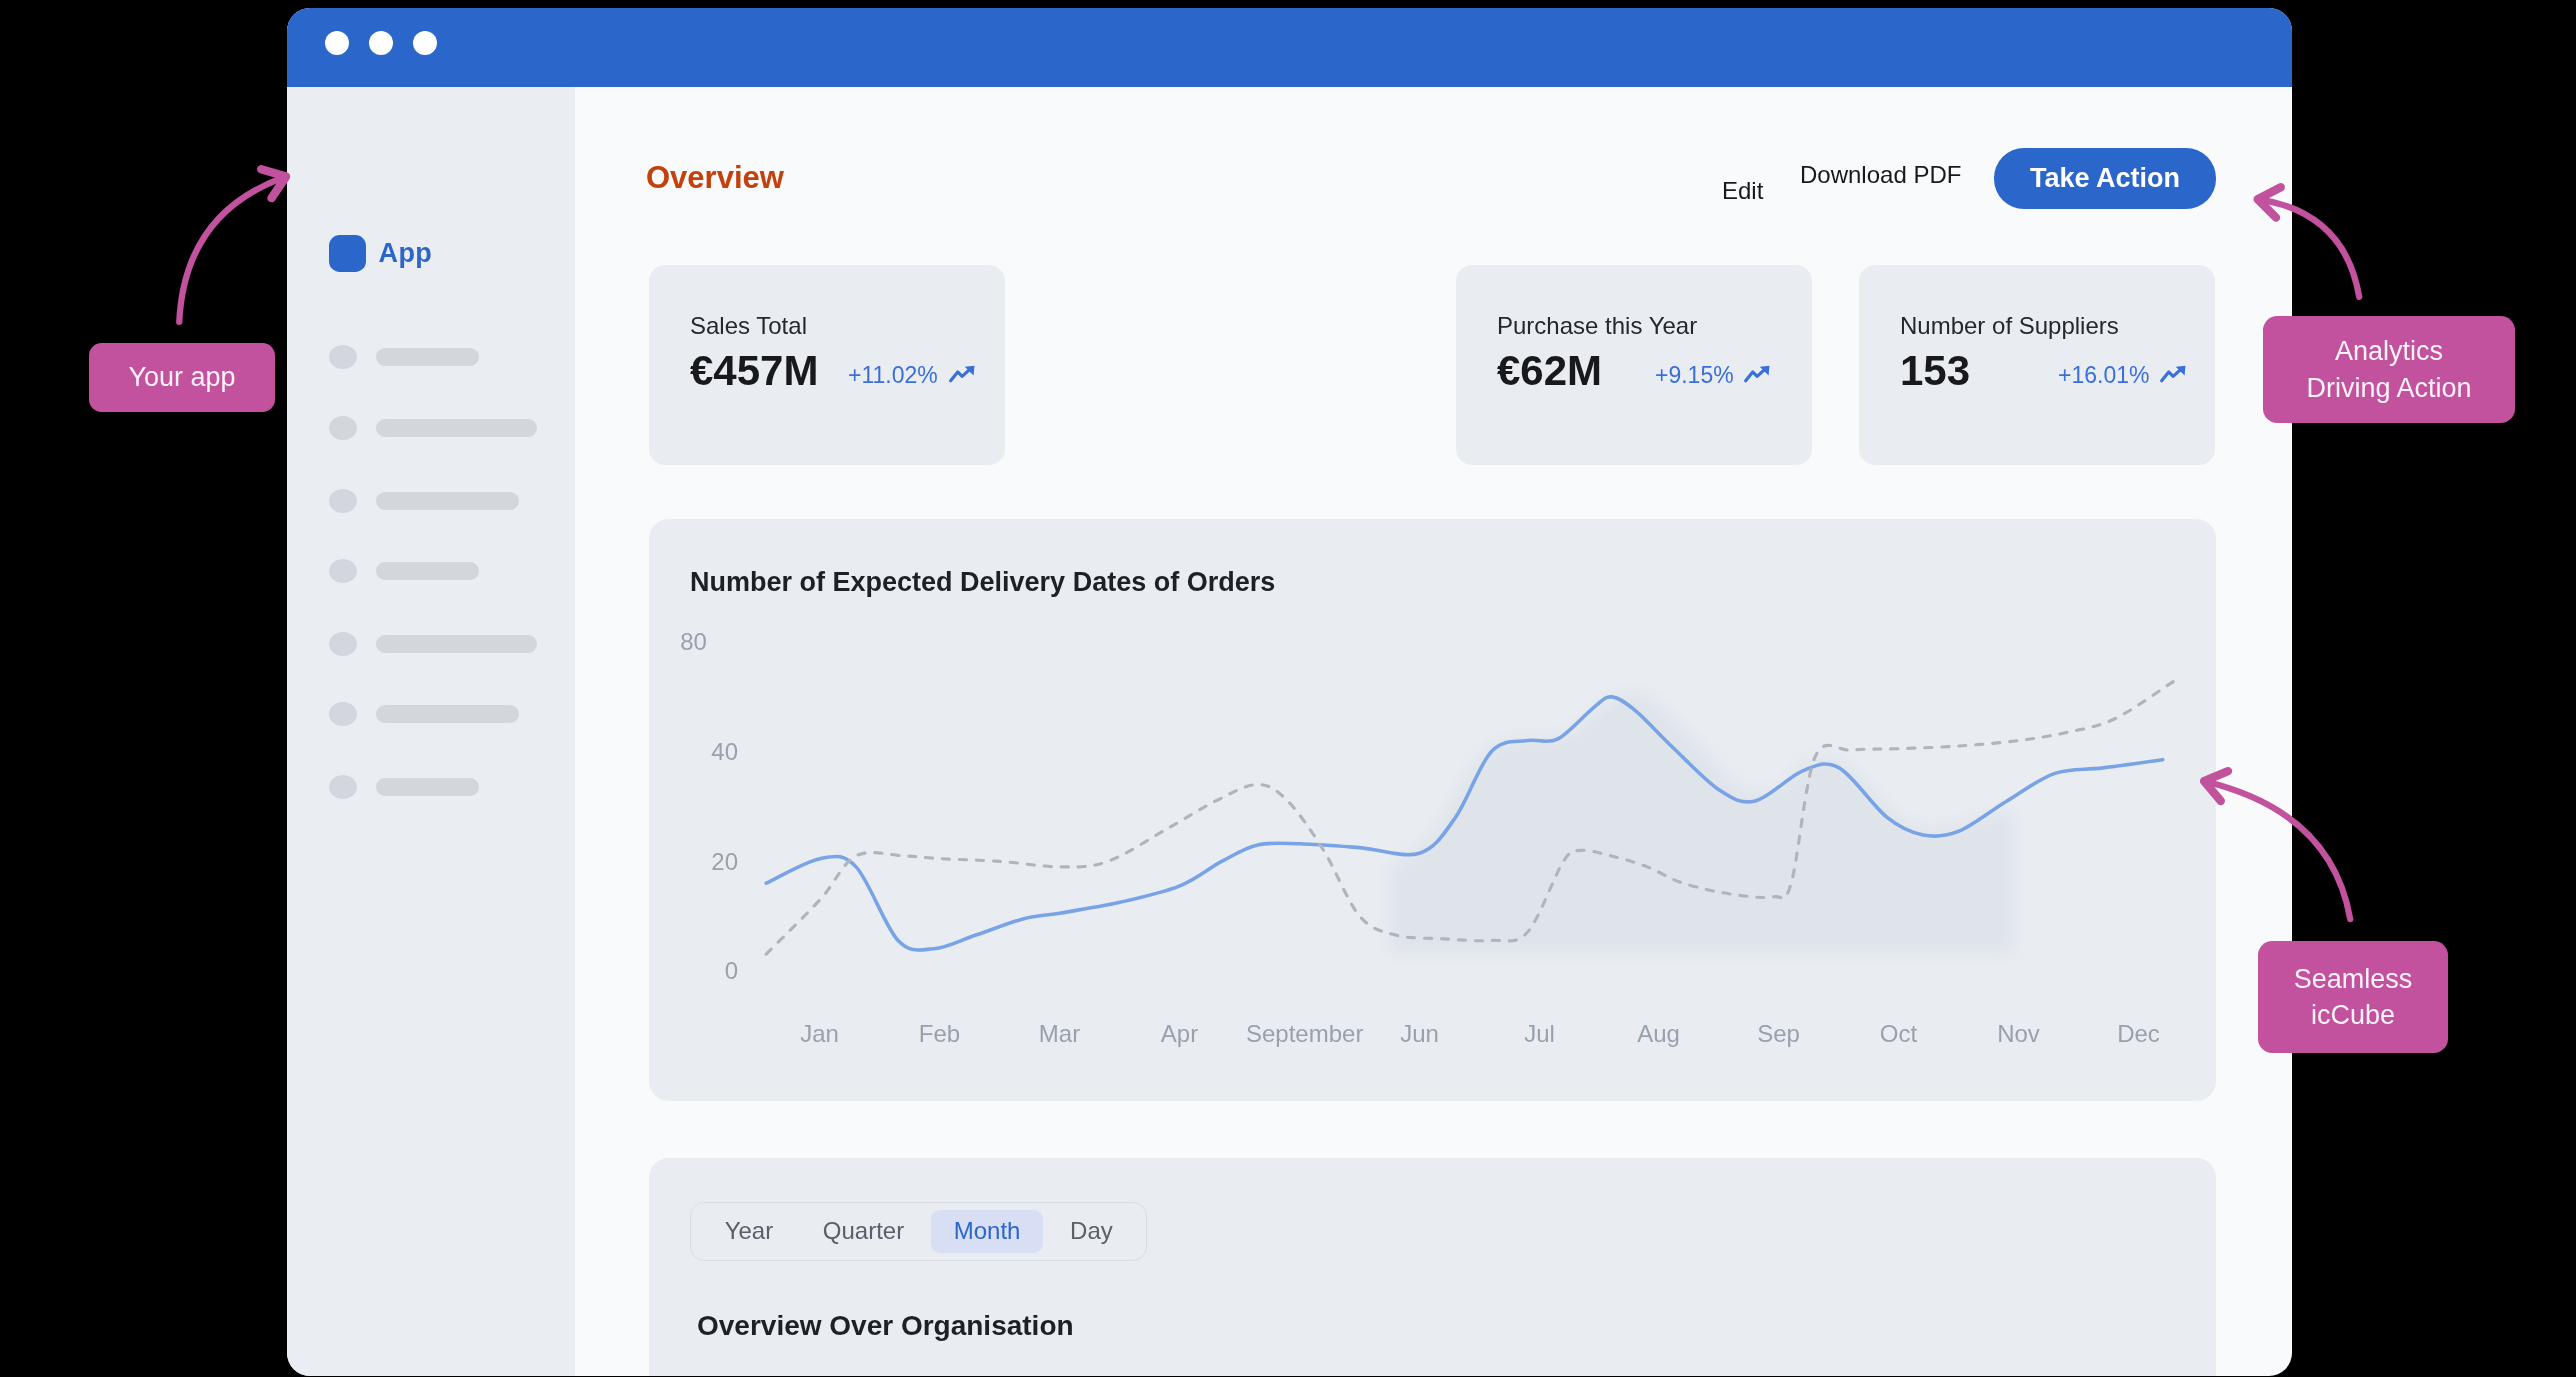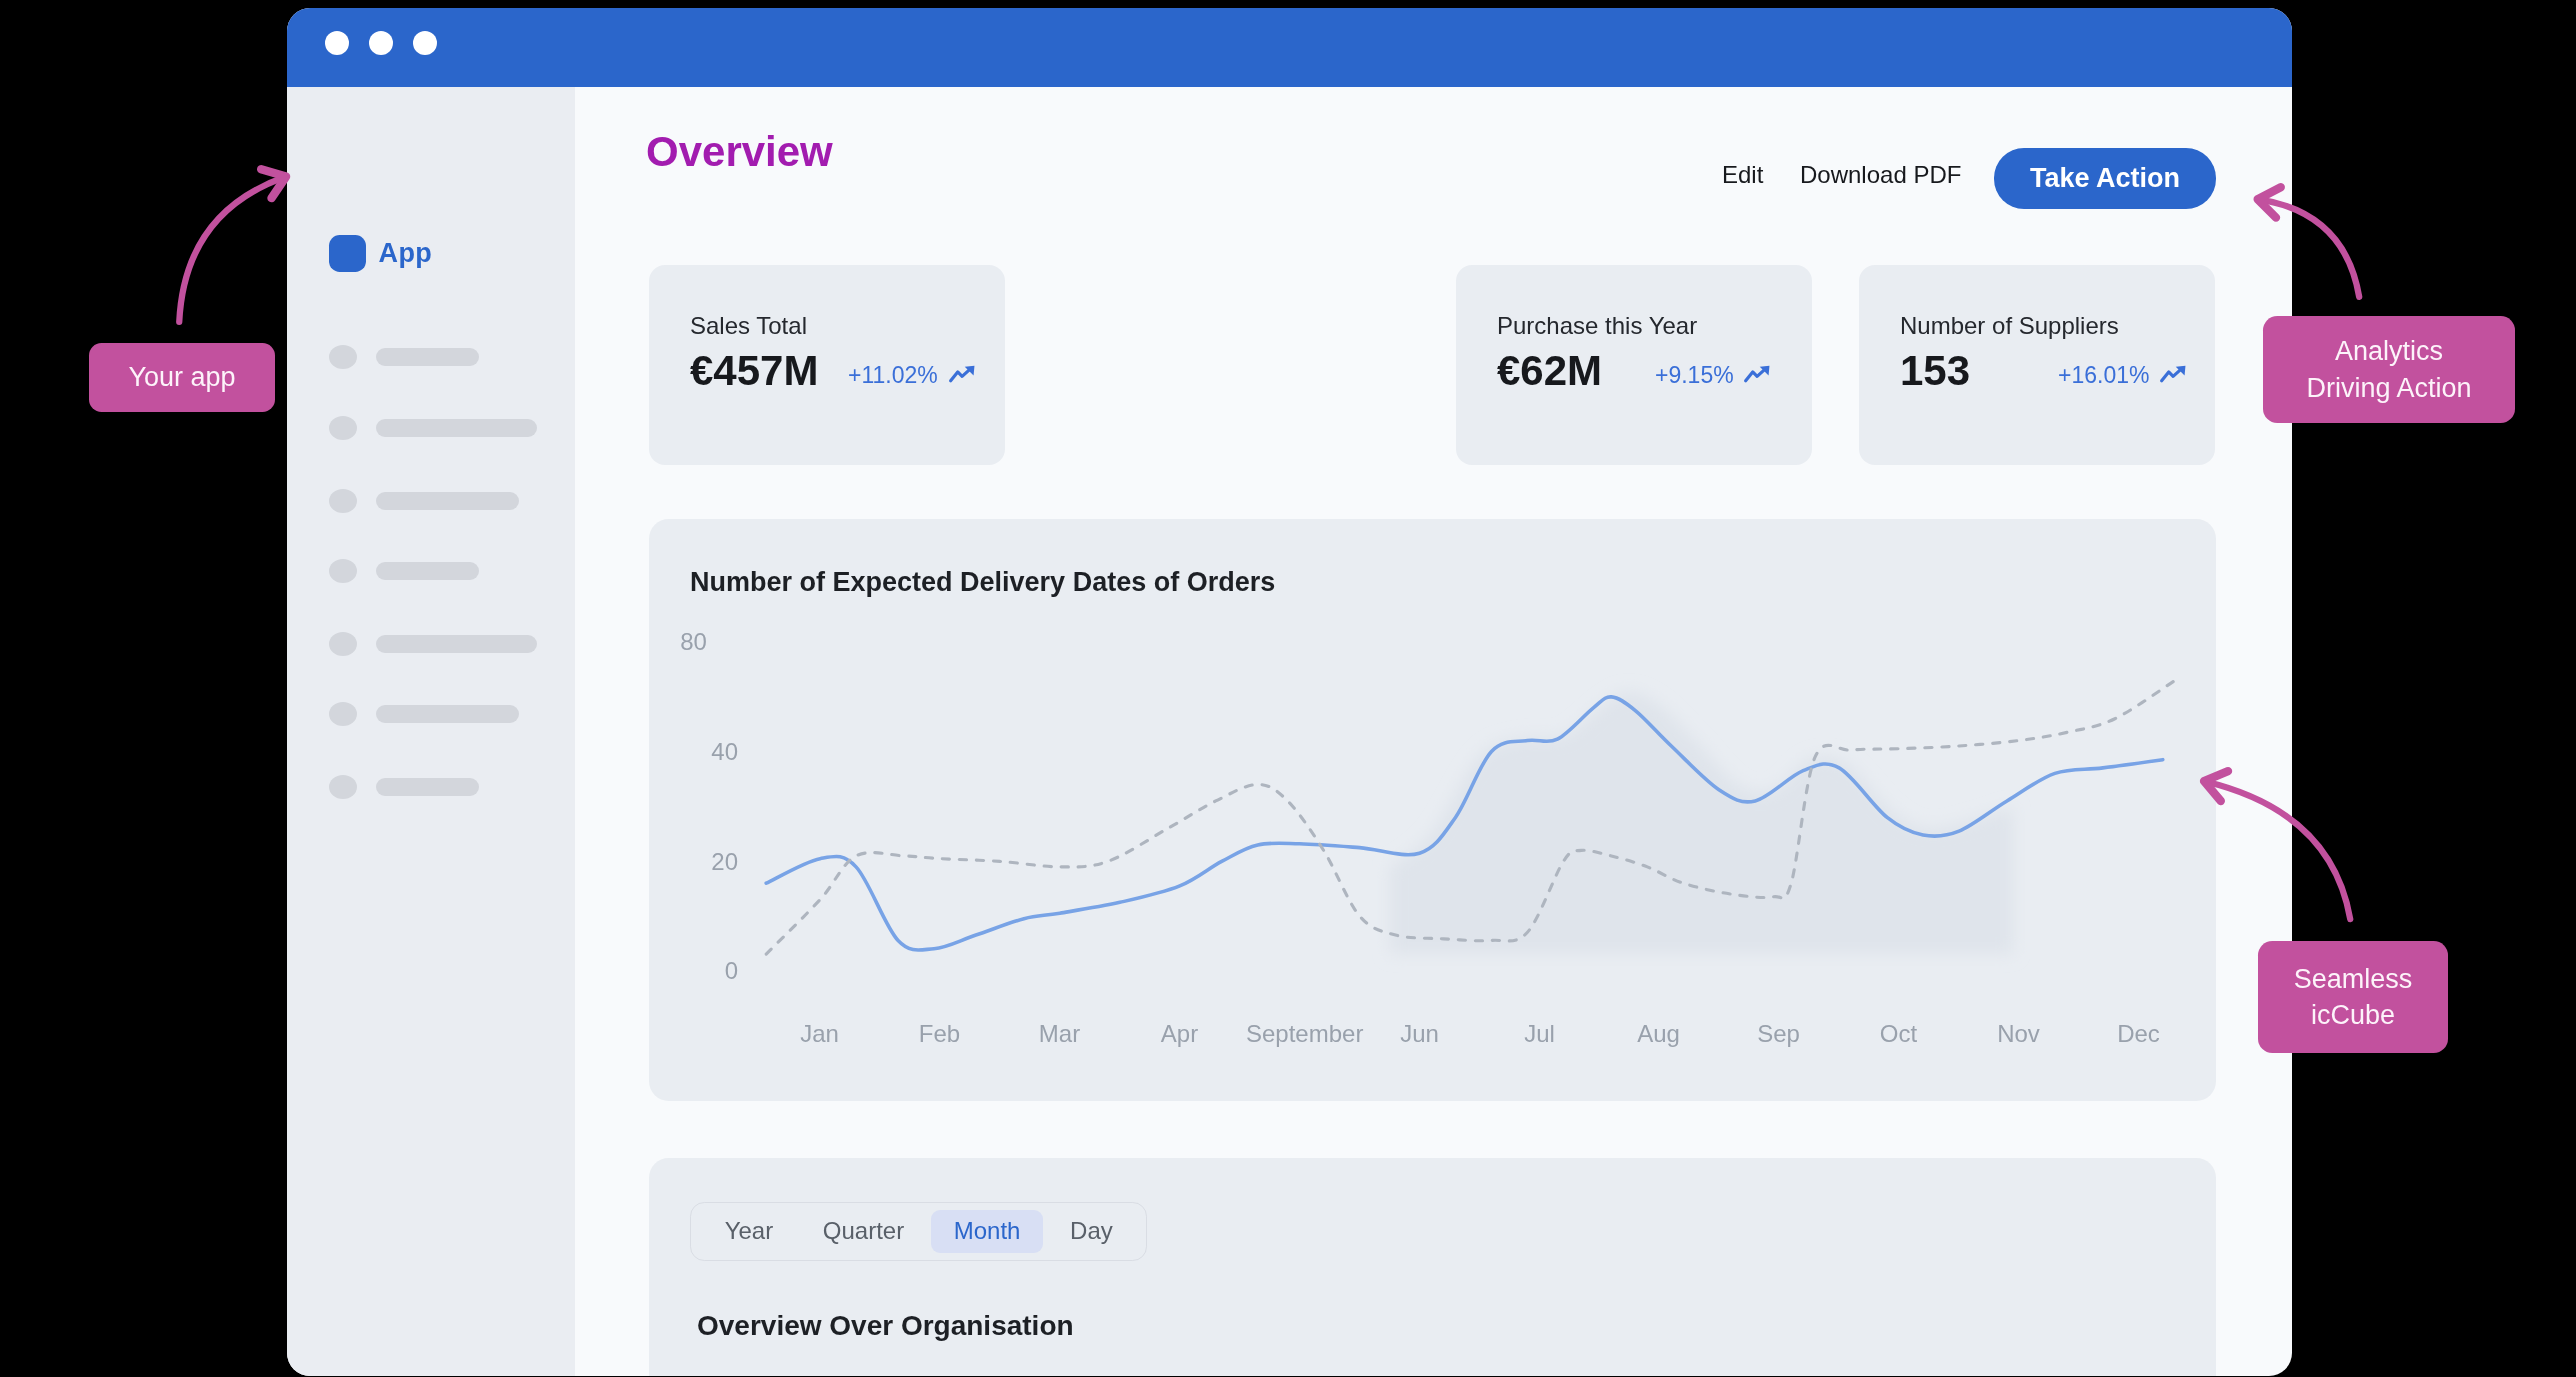--- a/index.html
+++ b/index.html
@@ -15,23 +15,23 @@
   
   .sidebar{position:absolute;left:0;top:79px;width:288px;bottom:0;background:#eaedf2;}
   .app-row{position:absolute;left:42px;top:148px;display:flex;align-items:center;gap:12.5px;cursor:pointer;}
   .app-icon{width:37px;height:37px;border-radius:10.7px;background:#2b66cb;}
   .app-label{font-size:27px;font-weight:bold;color:#2b66cb;letter-spacing:0.4px;}
   .skel-row{position:absolute;left:42px;display:flex;align-items:center;gap:19px;}
   .skel-circle{width:28px;height:24px;border-radius:50%;background:#d3d6dc;}
   .skel-bar{height:18px;border-radius:9px;background:#d3d6dc;}
 
   
-  .page-title{position:absolute;left:359px;top:120px;font-size:42px;font-weight:bold;color:#a21caf;}
+  .page-title{position:absolute;left:359px;top:152px;font-size:31px;font-weight:bold;color:#c2410c;}
   .hdr-link{position:absolute;top:153px;font-size:24px;color:#17191d;cursor:pointer;}
-  .hdr-link.edit{left:1435px;}
+  .hdr-link.edit{left:1435px;margin-top:16px;}
   .hdr-link.dl{left:1513px;}
   .action-btn{position:absolute;left:1707px;top:140px;width:222px;height:61px;border:none;
     border-radius:30px;background:#2b66cb;color:#fff;font-size:27px;font-weight:bold;cursor:pointer;}
 
   
   .kpi-card{position:absolute;top:257px;width:356px;height:200px;border-radius:16px;background:#e9edf2;}
   .kpi-label{position:absolute;left:41px;top:47px;font-size:24px;color:#25282e;}
   .kpi-value{position:absolute;left:41px;top:82px;font-size:42px;font-weight:bold;color:#17191d;}
   .kpi-delta{position:absolute;left:199px;top:97px;display:flex;align-items:center;gap:9.8px;
     font-size:23px;color:#3a6fd8;}

